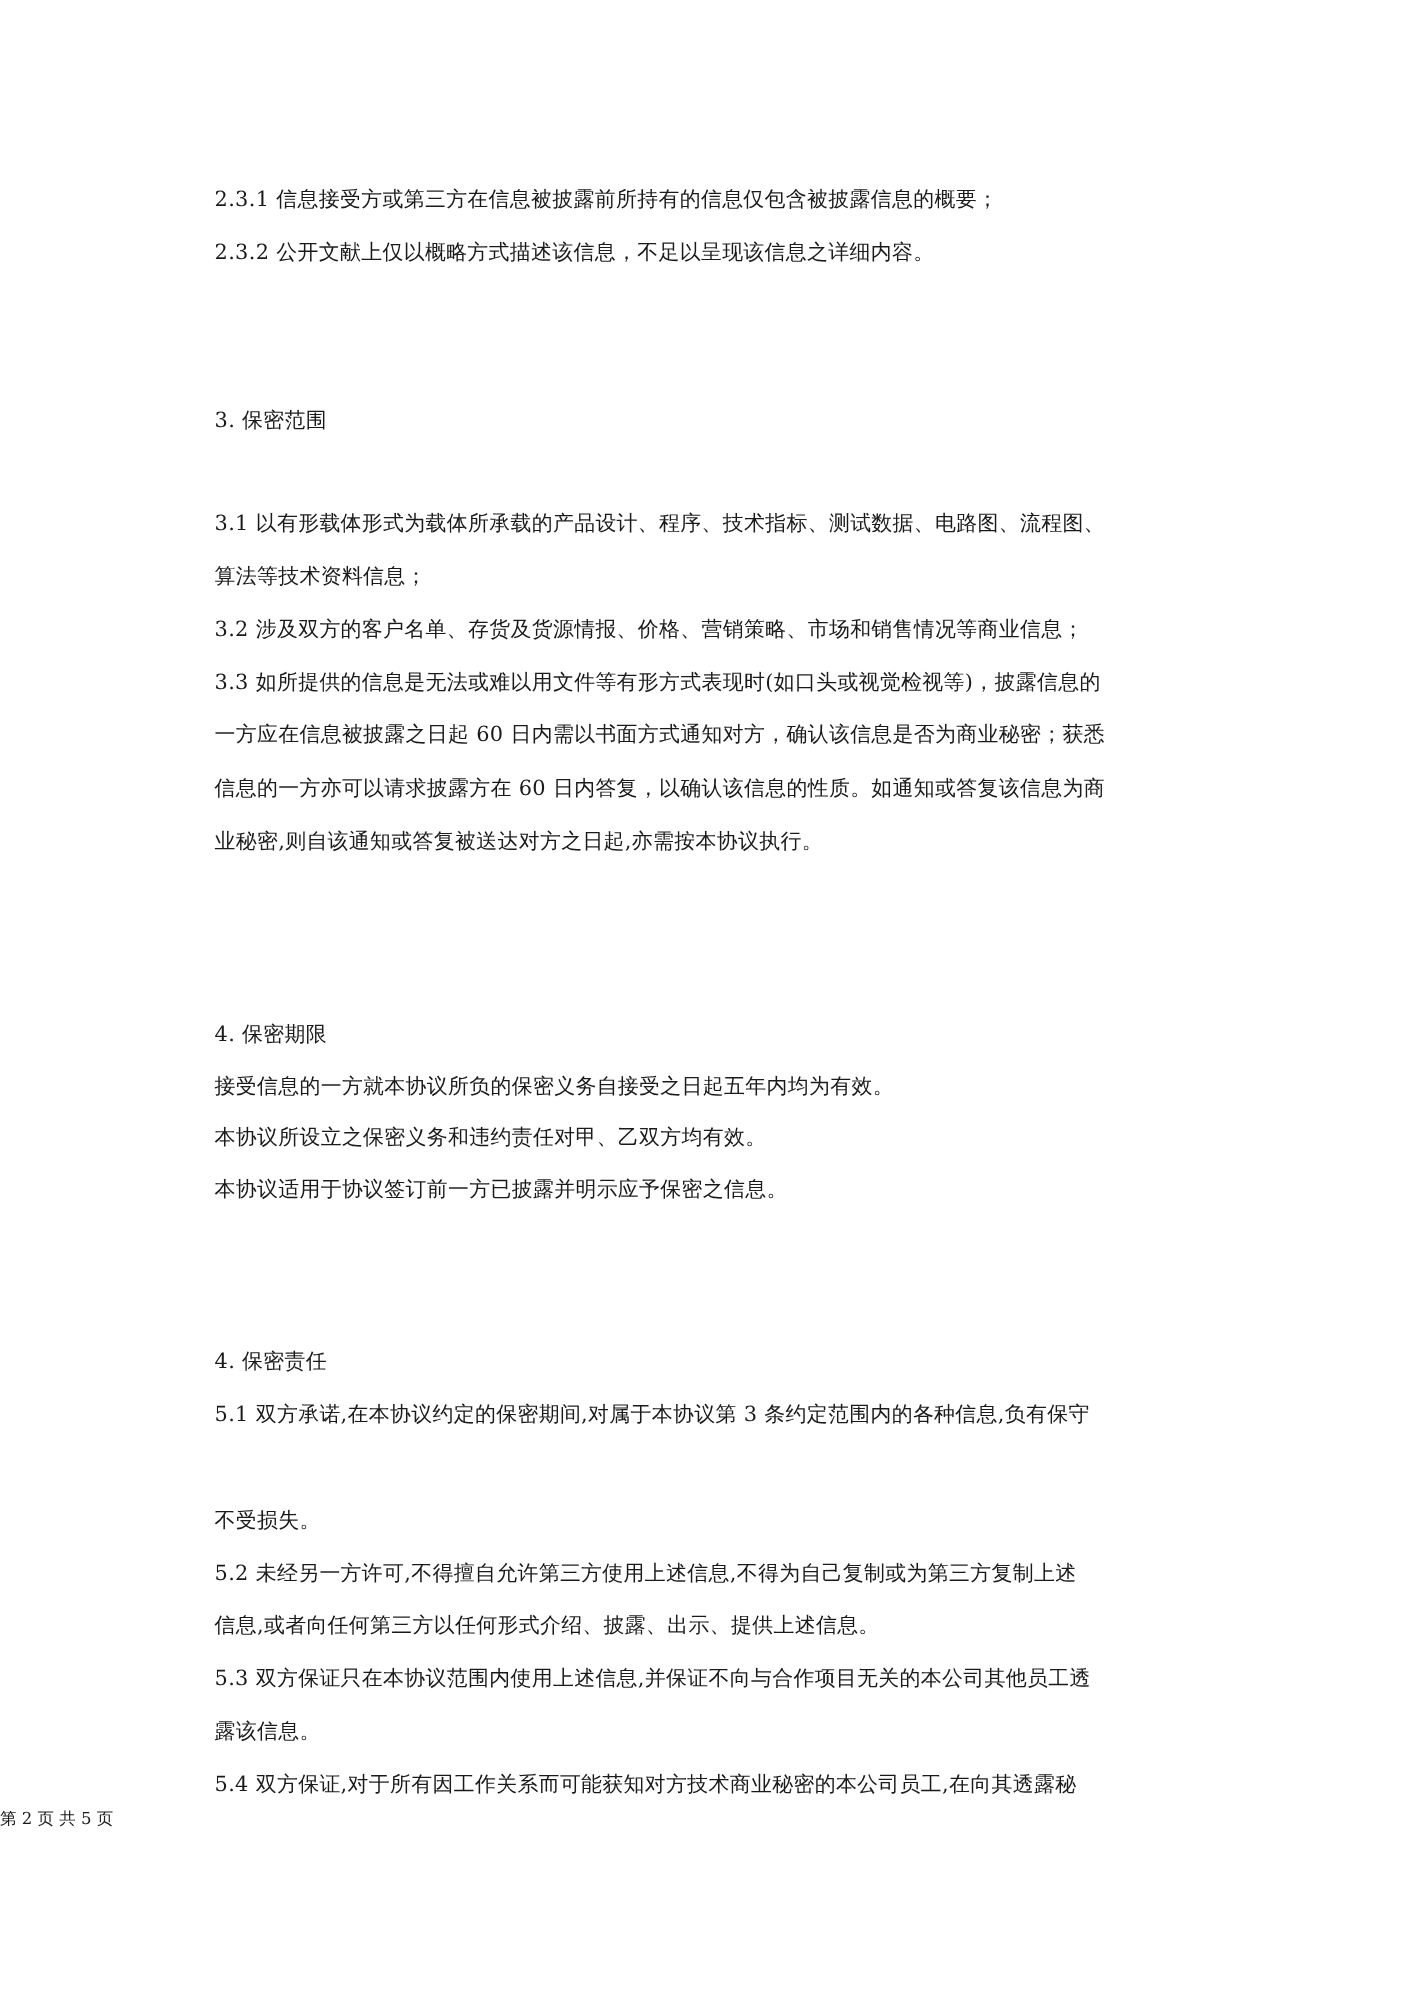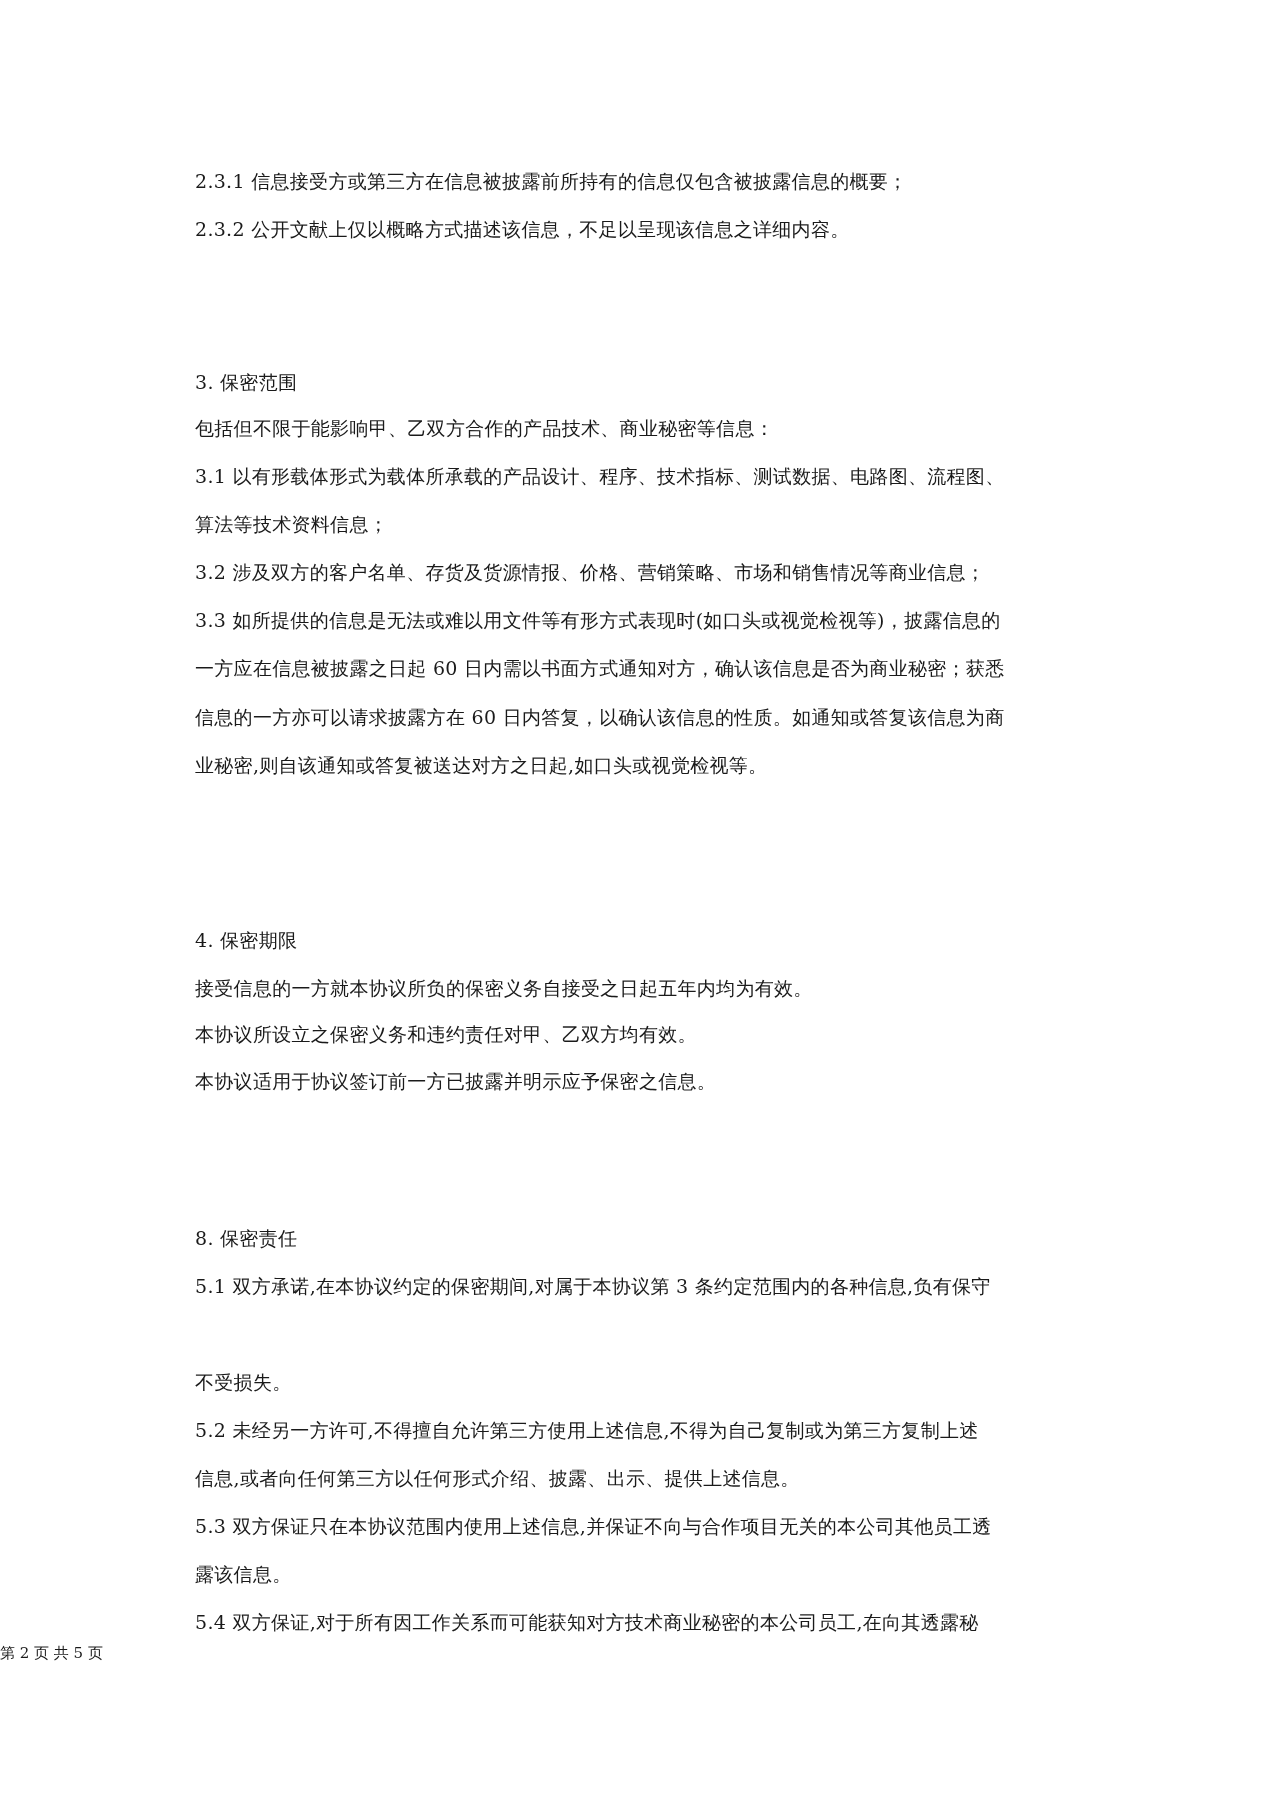--- a/index.html
+++ b/index.html
@@ -9,33 +9,32 @@
     .line { position: absolute; left: 195px; font-size: 19px; line-height: 24px; white-space: nowrap; letter-spacing: 0.3px; }
     .footer { position: absolute; left: 0; width: 1280px; font-size: 15px; top: 1644px; }
   </style>
 </head>
 <body>
 
 <div class="page">
   <div class="line" style="top:169px">2.3.1 信息接受方或第三方在信息被披露前所持有的信息仅包含被披露信息的概要；</div>
   <div class="line" style="top:217px">2.3.2 公开文献上仅以概略方式描述该信息，不足以呈现该信息之详细内容。</div>
   <div class="line" style="top:370px">3. 保密范围</div>
-  <div class="line" style="top:416px">包括但不限于能影响甲、乙双方合作的产品技术、商业秘密等信息：</div>
   <div class="line" style="top:464px">3.1 以有形载体形式为载体所承载的产品设计、程序、技术指标、测试数据、电路图、流程图、</div>
   <div class="line" style="top:512px">算法等技术资料信息；</div>
   <div class="line" style="top:560px">3.2 涉及双方的客户名单、存货及货源情报、价格、营销策略、市场和销售情况等商业信息；</div>
   <div class="line" style="top:608px">3.3 如所提供的信息是无法或难以用文件等有形方式表现时(如口头或视觉检视等)，披露信息的</div>
   <div class="line" style="top:656px">一方应在信息被披露之日起 60 日内需以书面方式通知对方，确认该信息是否为商业秘密；获悉</div>
   <div class="line" style="top:705px">信息的一方亦可以请求披露方在 60 日内答复，以确认该信息的性质。如通知或答复该信息为商</div>
-  <div class="line" style="top:753px">业秘密,则自该通知或答复被送达对方之日起,如口头或视觉检视等。</div>
+  <div class="line" style="top:753px">业秘密,则自该通知或答复被送达对方之日起,亦需按本协议执行。</div>
   <div class="line" style="top:928px">4. 保密期限</div>
   <div class="line" style="top:1022px">本协议所设立之保密义务和违约责任对甲、乙双方均有效。</div>
   <div class="line" style="top:976px">接受信息的一方就本协议所负的保密义务自接受之日起五年内均为有效。</div>
   <div class="line" style="top:1069px">本协议适用于协议签订前一方已披露并明示应予保密之信息。</div>
-  <div class="line" style="top:1226px">8. 保密责任</div>
+  <div class="line" style="top:1226px">4. 保密责任</div>
   <div class="line" style="top:1274px">5.1 双方承诺,在本协议约定的保密期间,对属于本协议第 3 条约定范围内的各种信息,负有保守</div>
   <div class="line" style="top:1370px">不受损失。</div>
   <div class="line" style="top:1418px">5.2 未经另一方许可,不得擅自允许第三方使用上述信息,不得为自己复制或为第三方复制上述</div>
   <div class="line" style="top:1466px">信息,或者向任何第三方以任何形式介绍、披露、出示、提供上述信息。</div>
   <div class="line" style="top:1514px">5.3 双方保证只在本协议范围内使用上述信息,并保证不向与合作项目无关的本公司其他员工透</div>
   <div class="line" style="top:1562px">露该信息。</div>
   <div class="line" style="top:1610px">5.4 双方保证,对于所有因工作关系而可能获知对方技术商业秘密的本公司员工,在向其透露秘</div>
   <div class="footer">第 2 页  共 5 页</div>
 </div>
 

